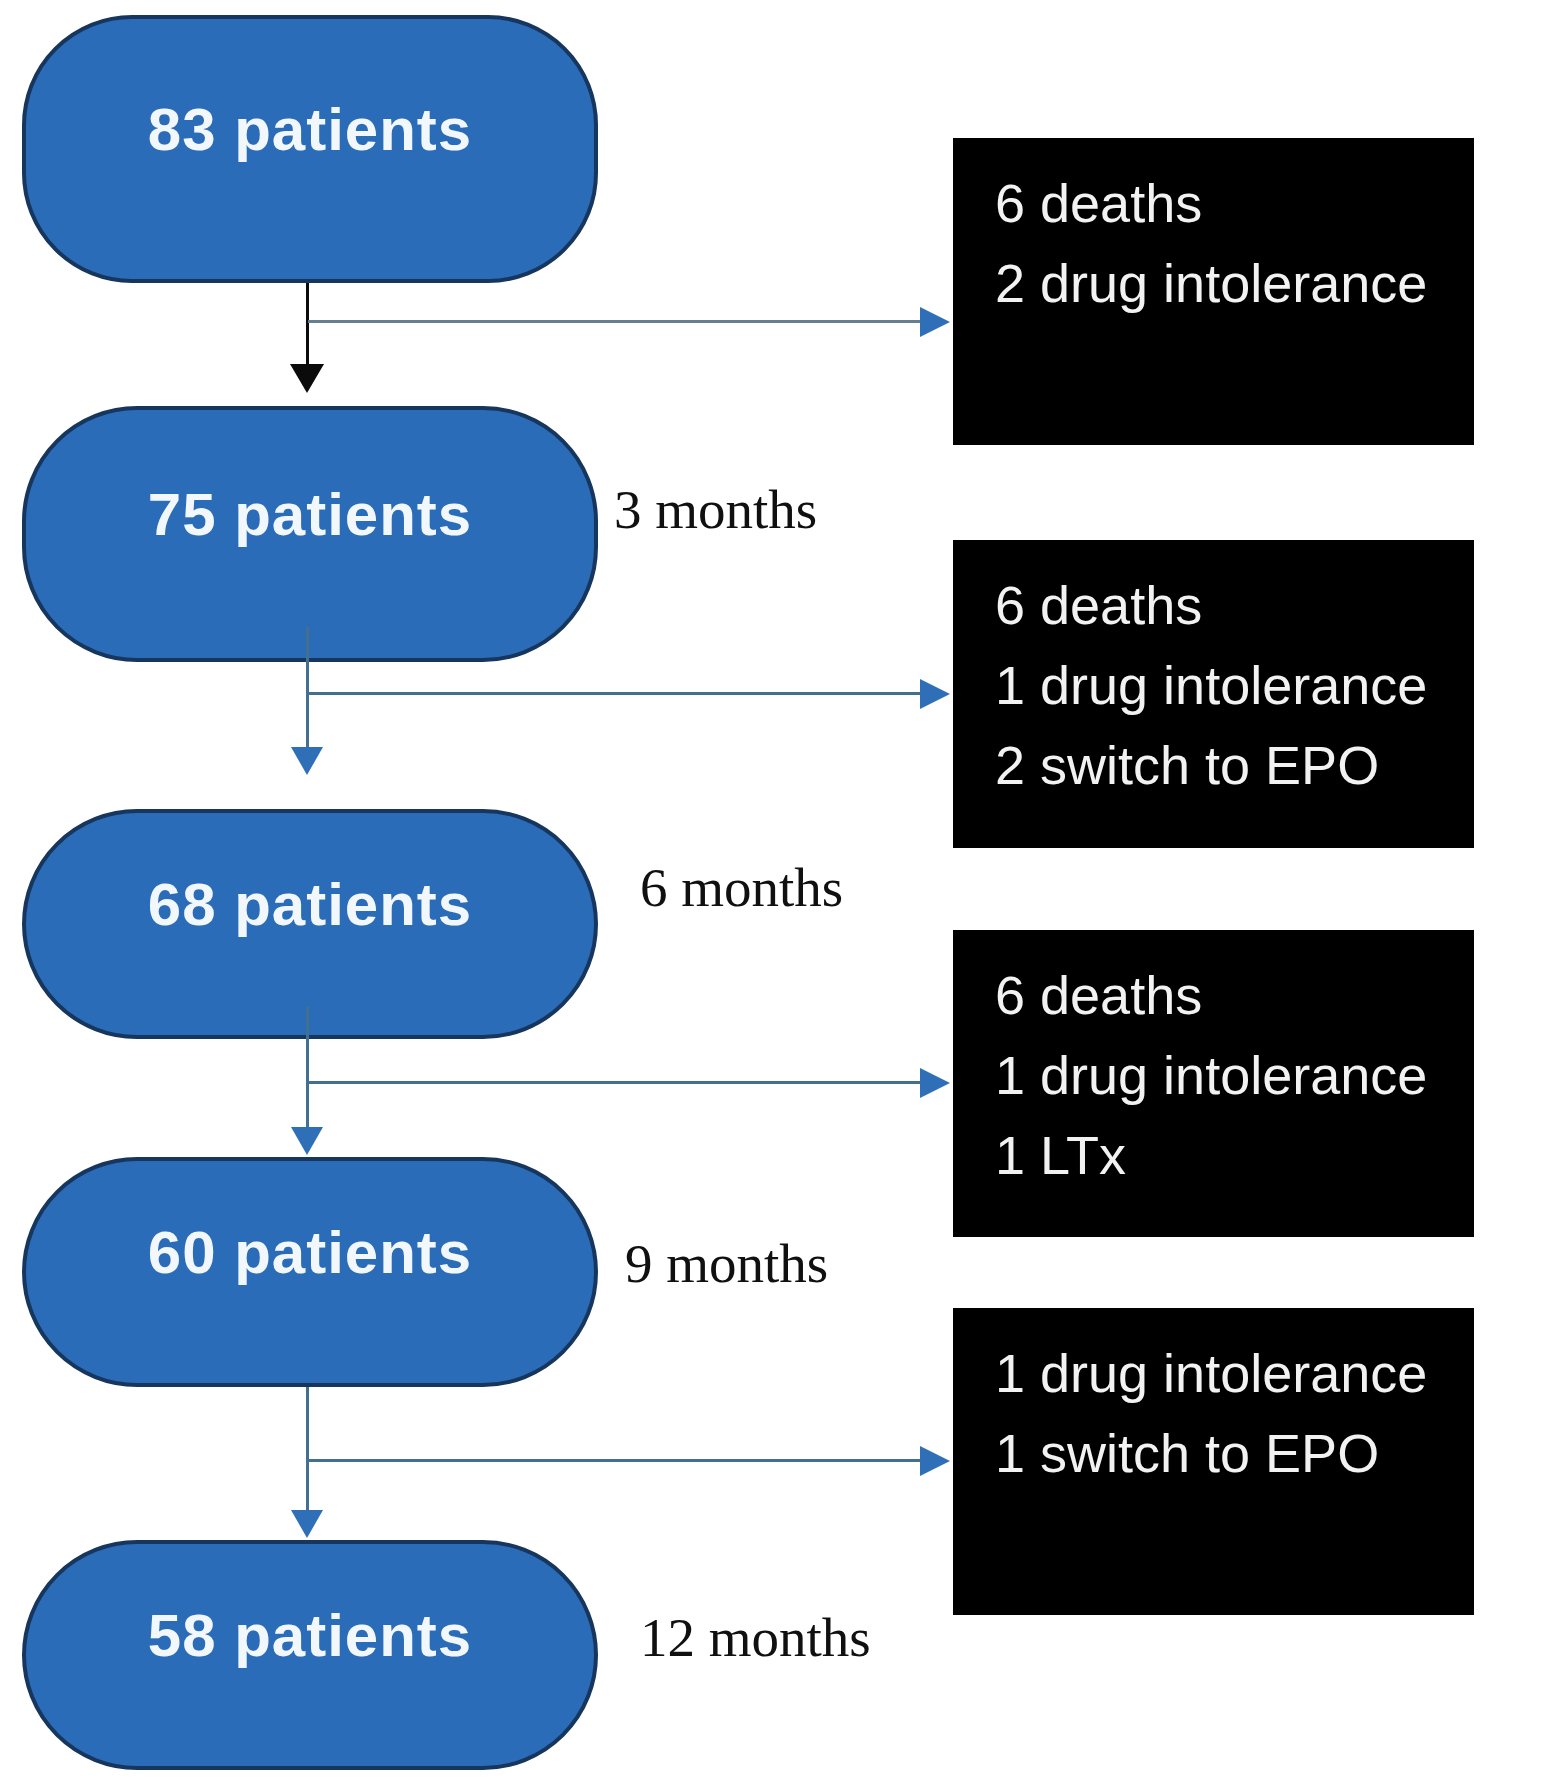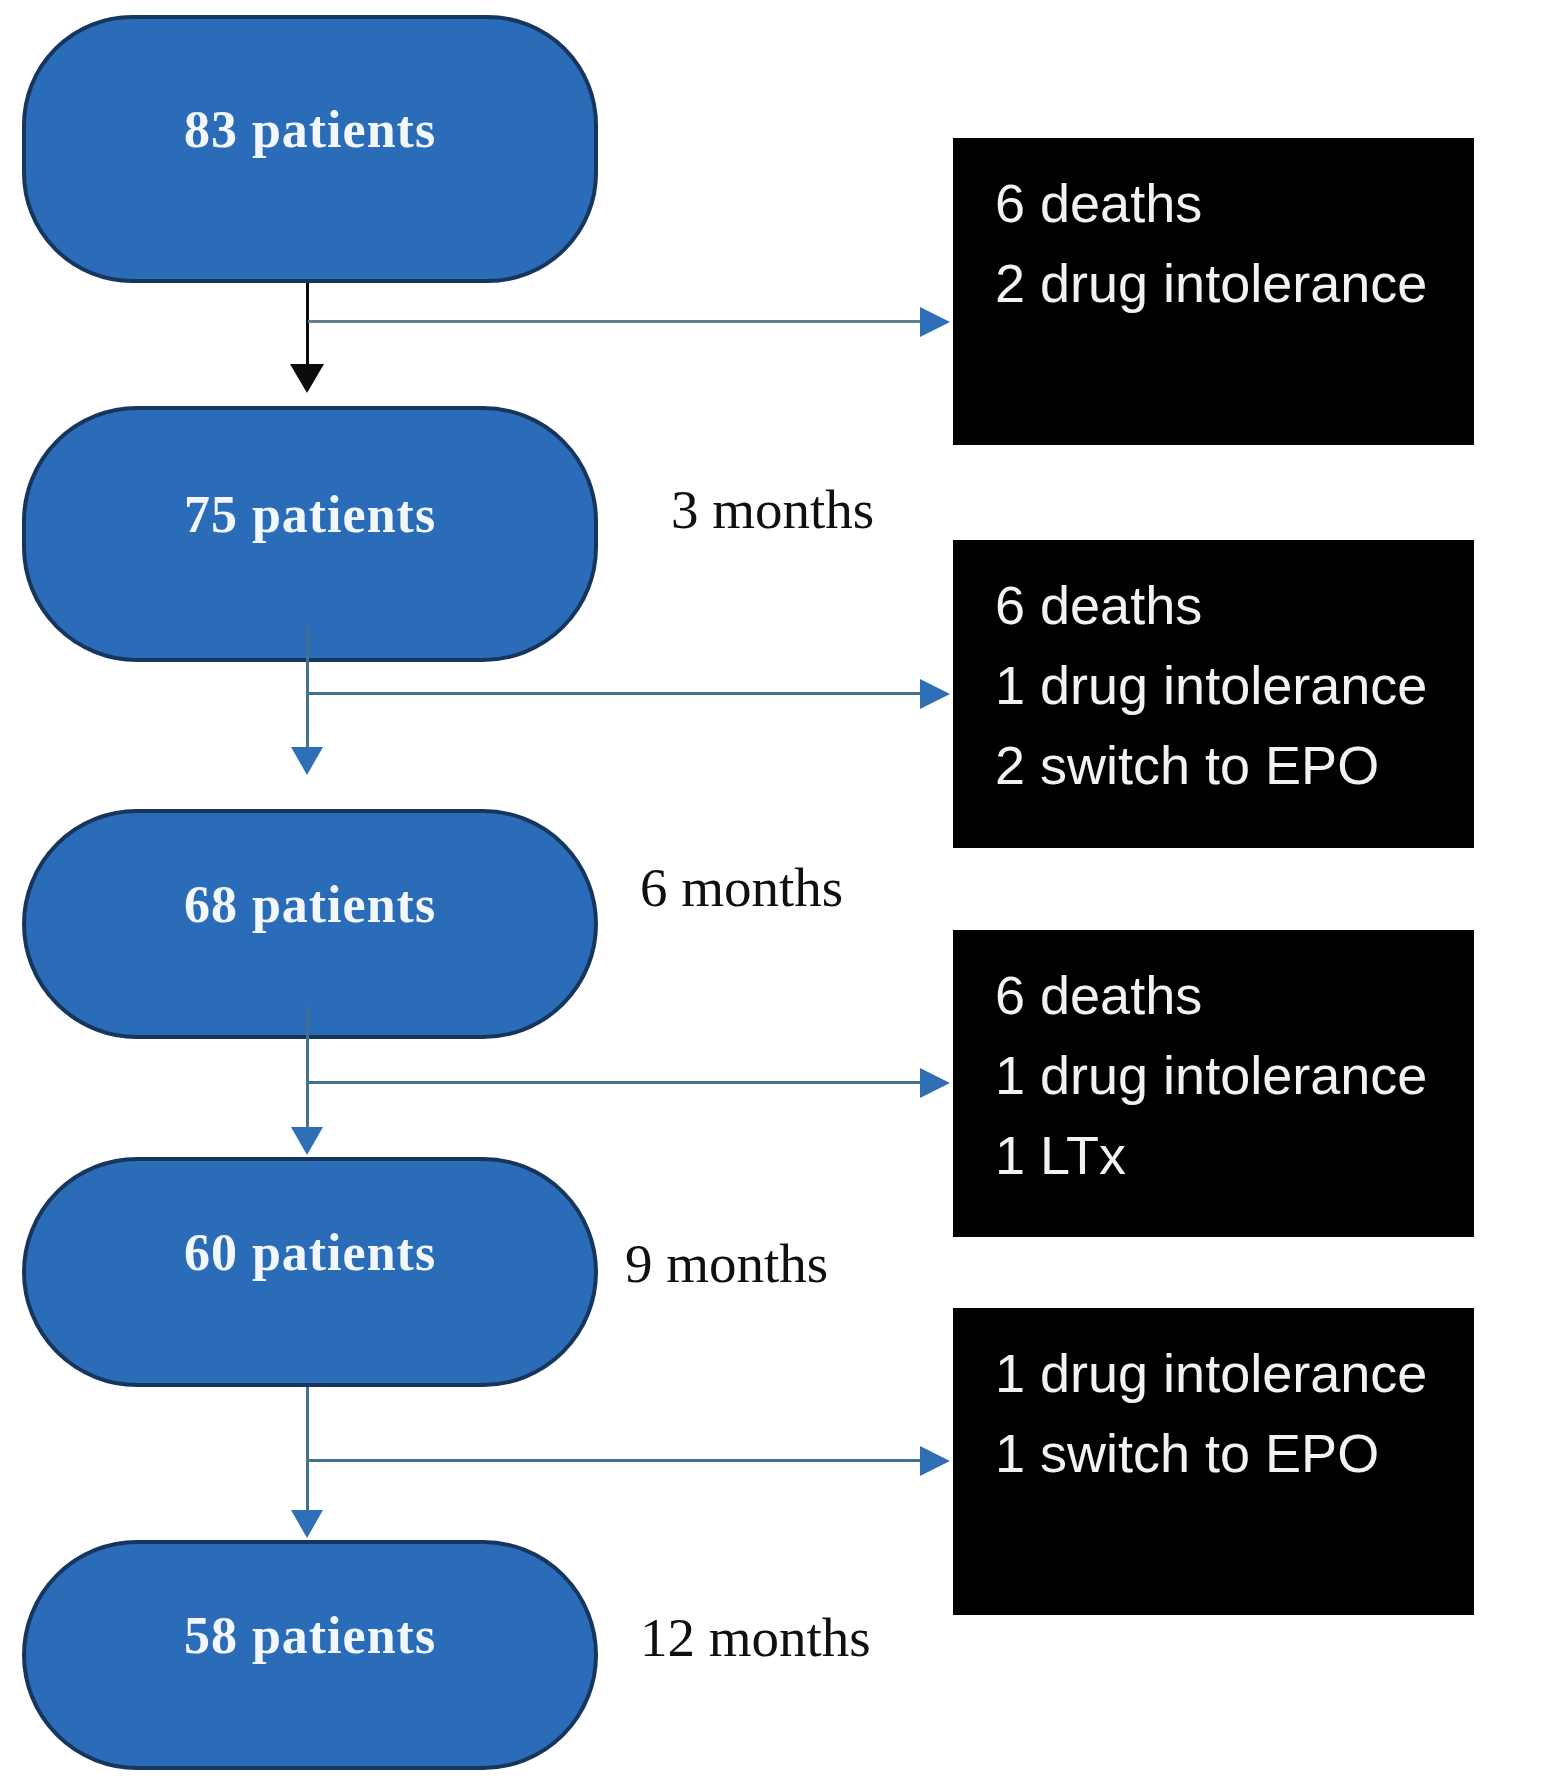--- a/index.html
+++ b/index.html
@@ -28,25 +28,24 @@
     position:absolute;
     left:22px;width:576px;
     background:var(--stage-fill);
     border:4px solid var(--stage-border);
     border-radius:115px;
     box-sizing:border-box;
     display:flex;align-items:center;justify-content:center;
   }
   .stage .lbl{
     color:var(--stage-text);
-    font-size:52px;font-weight:bold;
+    font-size:60px;font-weight:bold;
     transform:translateY(-20px);
     letter-spacing:1px;
     white-space:nowrap;
-    font-family:Liberation Serif, serif;
   }
   #stage-1{top:15px;height:268px;border-radius:110px;}
   #stage-2{top:406px;height:256px;align-items:center;}
   #stage-3{top:777px;height:230px;margin-top:32px;}
   #stage-4{top:1157px;height:230px;}
   #stage-5{top:1540px;height:230px;}
 
   
   .exit{
     position:absolute;
@@ -64,21 +63,21 @@
   #exit-4{top:1308px;height:307px;}
 
   
   .time{
     position:absolute;
     font-family:"Liberation Serif", serif;
     font-size:55px;
     color:var(--time-text);
     white-space:nowrap;
   }
-  #time-1{left:671px;top:478px;text-align:center;}
+  #time-1{left:614px;top:478px;text-align:center;}
   #time-2{left:640px;top:856px;}
   #time-3{left:625px;top:1232px;text-align:right;}
   #time-4{left:640px;top:1606px;}
 
   
   .vline{position:absolute;left:306px;width:3px;}
   .vline.black{background:var(--connector-black);}
   .vline.steel{background:var(--connector-steel);}
   #vline-1{top:283px;height:82px;}
   #vline-2{top:627px;height:121px;}

